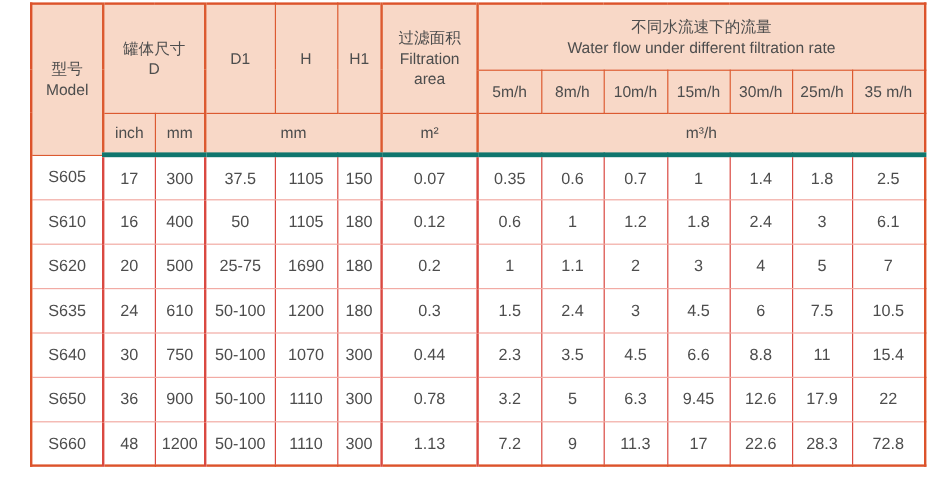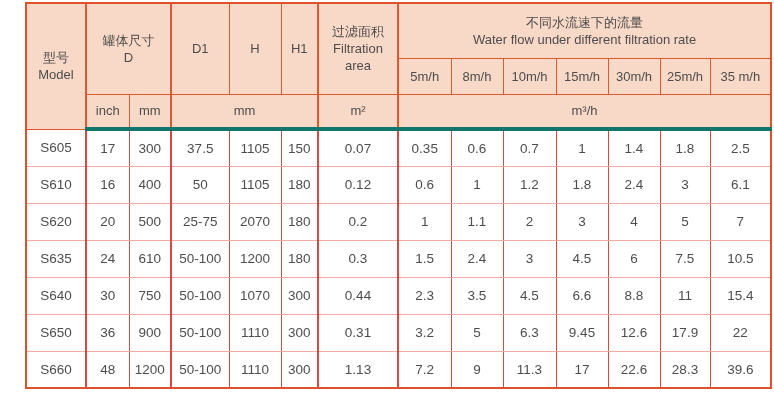--- a/index.html
+++ b/index.html
@@ -123,21 +123,21 @@
       <td>1.8</td>
       <td>2.4</td>
       <td>3</td>
       <td>6.1</td>
     </tr>
     <tr>
       <td>S620</td>
       <td class="gb">20</td>
       <td>500</td>
       <td class="gb">25-75</td>
-      <td>2070</td>
+      <td>1690</td>
       <td>180</td>
       <td class="gb">0.2</td>
       <td class="gb">1</td>
       <td>1.1</td>
       <td>2</td>
       <td>3</td>
       <td>4</td>
       <td>5</td>
       <td>7</td>
     </tr>
@@ -173,21 +173,21 @@
       <td>11</td>
       <td>15.4</td>
     </tr>
     <tr>
       <td>S650</td>
       <td class="gb">36</td>
       <td>900</td>
       <td class="gb">50-100</td>
       <td>1110</td>
       <td>300</td>
-      <td class="gb">0.31</td>
+      <td class="gb">0.78</td>
       <td class="gb">3.2</td>
       <td>5</td>
       <td>6.3</td>
       <td>9.45</td>
       <td>12.6</td>
       <td>17.9</td>
       <td>22</td>
     </tr>
     <tr>
       <td>S660</td>
@@ -196,17 +196,17 @@
       <td class="gb">50-100</td>
       <td>1110</td>
       <td>300</td>
       <td class="gb">1.13</td>
       <td class="gb">7.2</td>
       <td>9</td>
       <td>11.3</td>
       <td>17</td>
       <td>22.6</td>
       <td>28.3</td>
-      <td>39.6</td>
+      <td>72.8</td>
     </tr>
   </tbody>
 </table>
 </div>
 
 </body></html>

